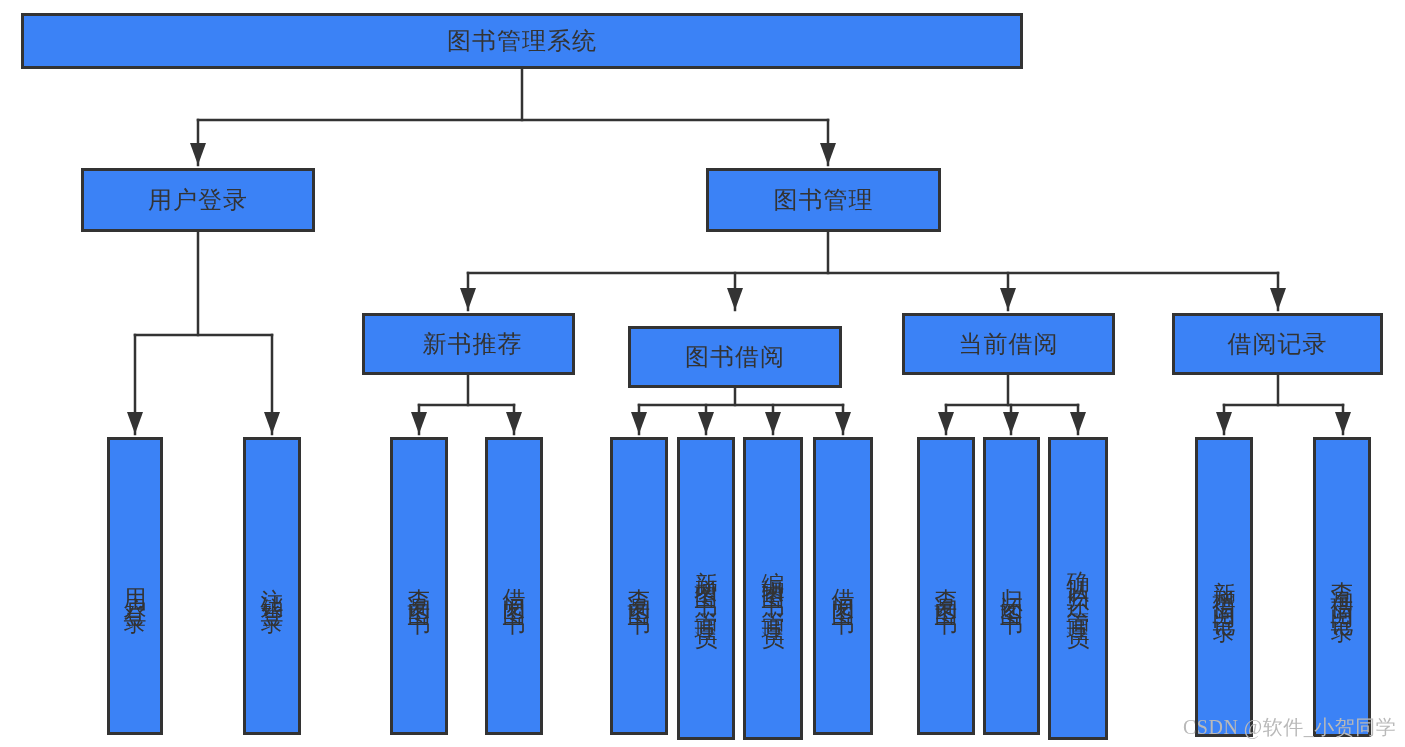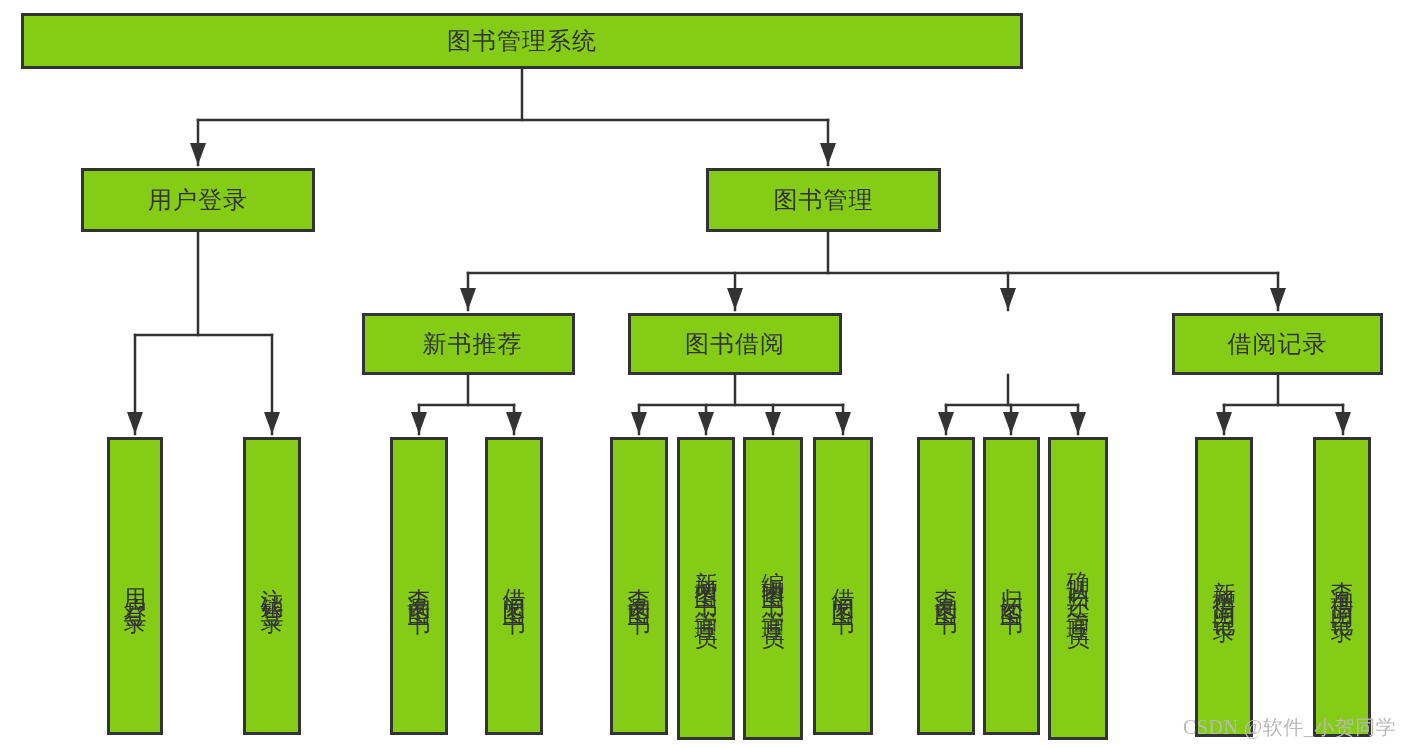--- a/index.html
+++ b/index.html
@@ -16,21 +16,21 @@
     background:var(--background);
     overflow:hidden;
   }
   .wires{position:absolute;left:0;top:0;z-index:1;}
   .wires path{stroke:var(--line);stroke-width:2.5;fill:none;stroke-linecap:square;}
   .wires marker path{fill:var(--line);stroke:none;}
   .node{
     position:absolute;
     box-sizing:border-box;
     border:3px solid var(--line);
-    background:#84cc16;
+    background:#3b82f6;
     color:var(--text);
     display:flex;align-items:center;justify-content:center;
     z-index:2;
   }
   .hbox{
     font-size:24px;
     letter-spacing:1px;
     white-space:nowrap;
   }
   .vbox{
@@ -114,22 +114,25 @@
   <div class="node hbox" style="left:81px;top:168px;width:234px;height:64px;">
     <span>用户登录</span>
   </div>
   <div class="node hbox" style="left:706px;top:168px;width:235px;height:64px;">
     <span>图书管理</span>
   </div>
 
   <div class="node hbox" style="left:362px;top:313px;width:213px;height:62px;padding-left:8px;">
     <span>新书推荐</span>
   </div>
-  <div class="node hbox" style="left:628px;top:313px;width:214px;height:62px;">
+  <div class="node hbox" style="left:628px;top:326px;width:214px;height:62px;">
     <span>图书借阅</span>
+  </div>
+  <div class="node hbox" style="left:902px;top:313px;width:213px;height:62px;">
+    <span>当前借阅</span>
   </div>
   <div class="node hbox" style="left:1172px;top:313px;width:211px;height:62px;">
     <span>借阅记录</span>
   </div>
 
   <div class="node vbox" style="left:107px;top:437px;width:56px;height:298px;">
     <span class="vtext">用户登录</span>
   </div>
   <div class="node vbox" style="left:243px;top:437px;width:58px;height:298px;">
     <span class="vtext">注销登录</span>

